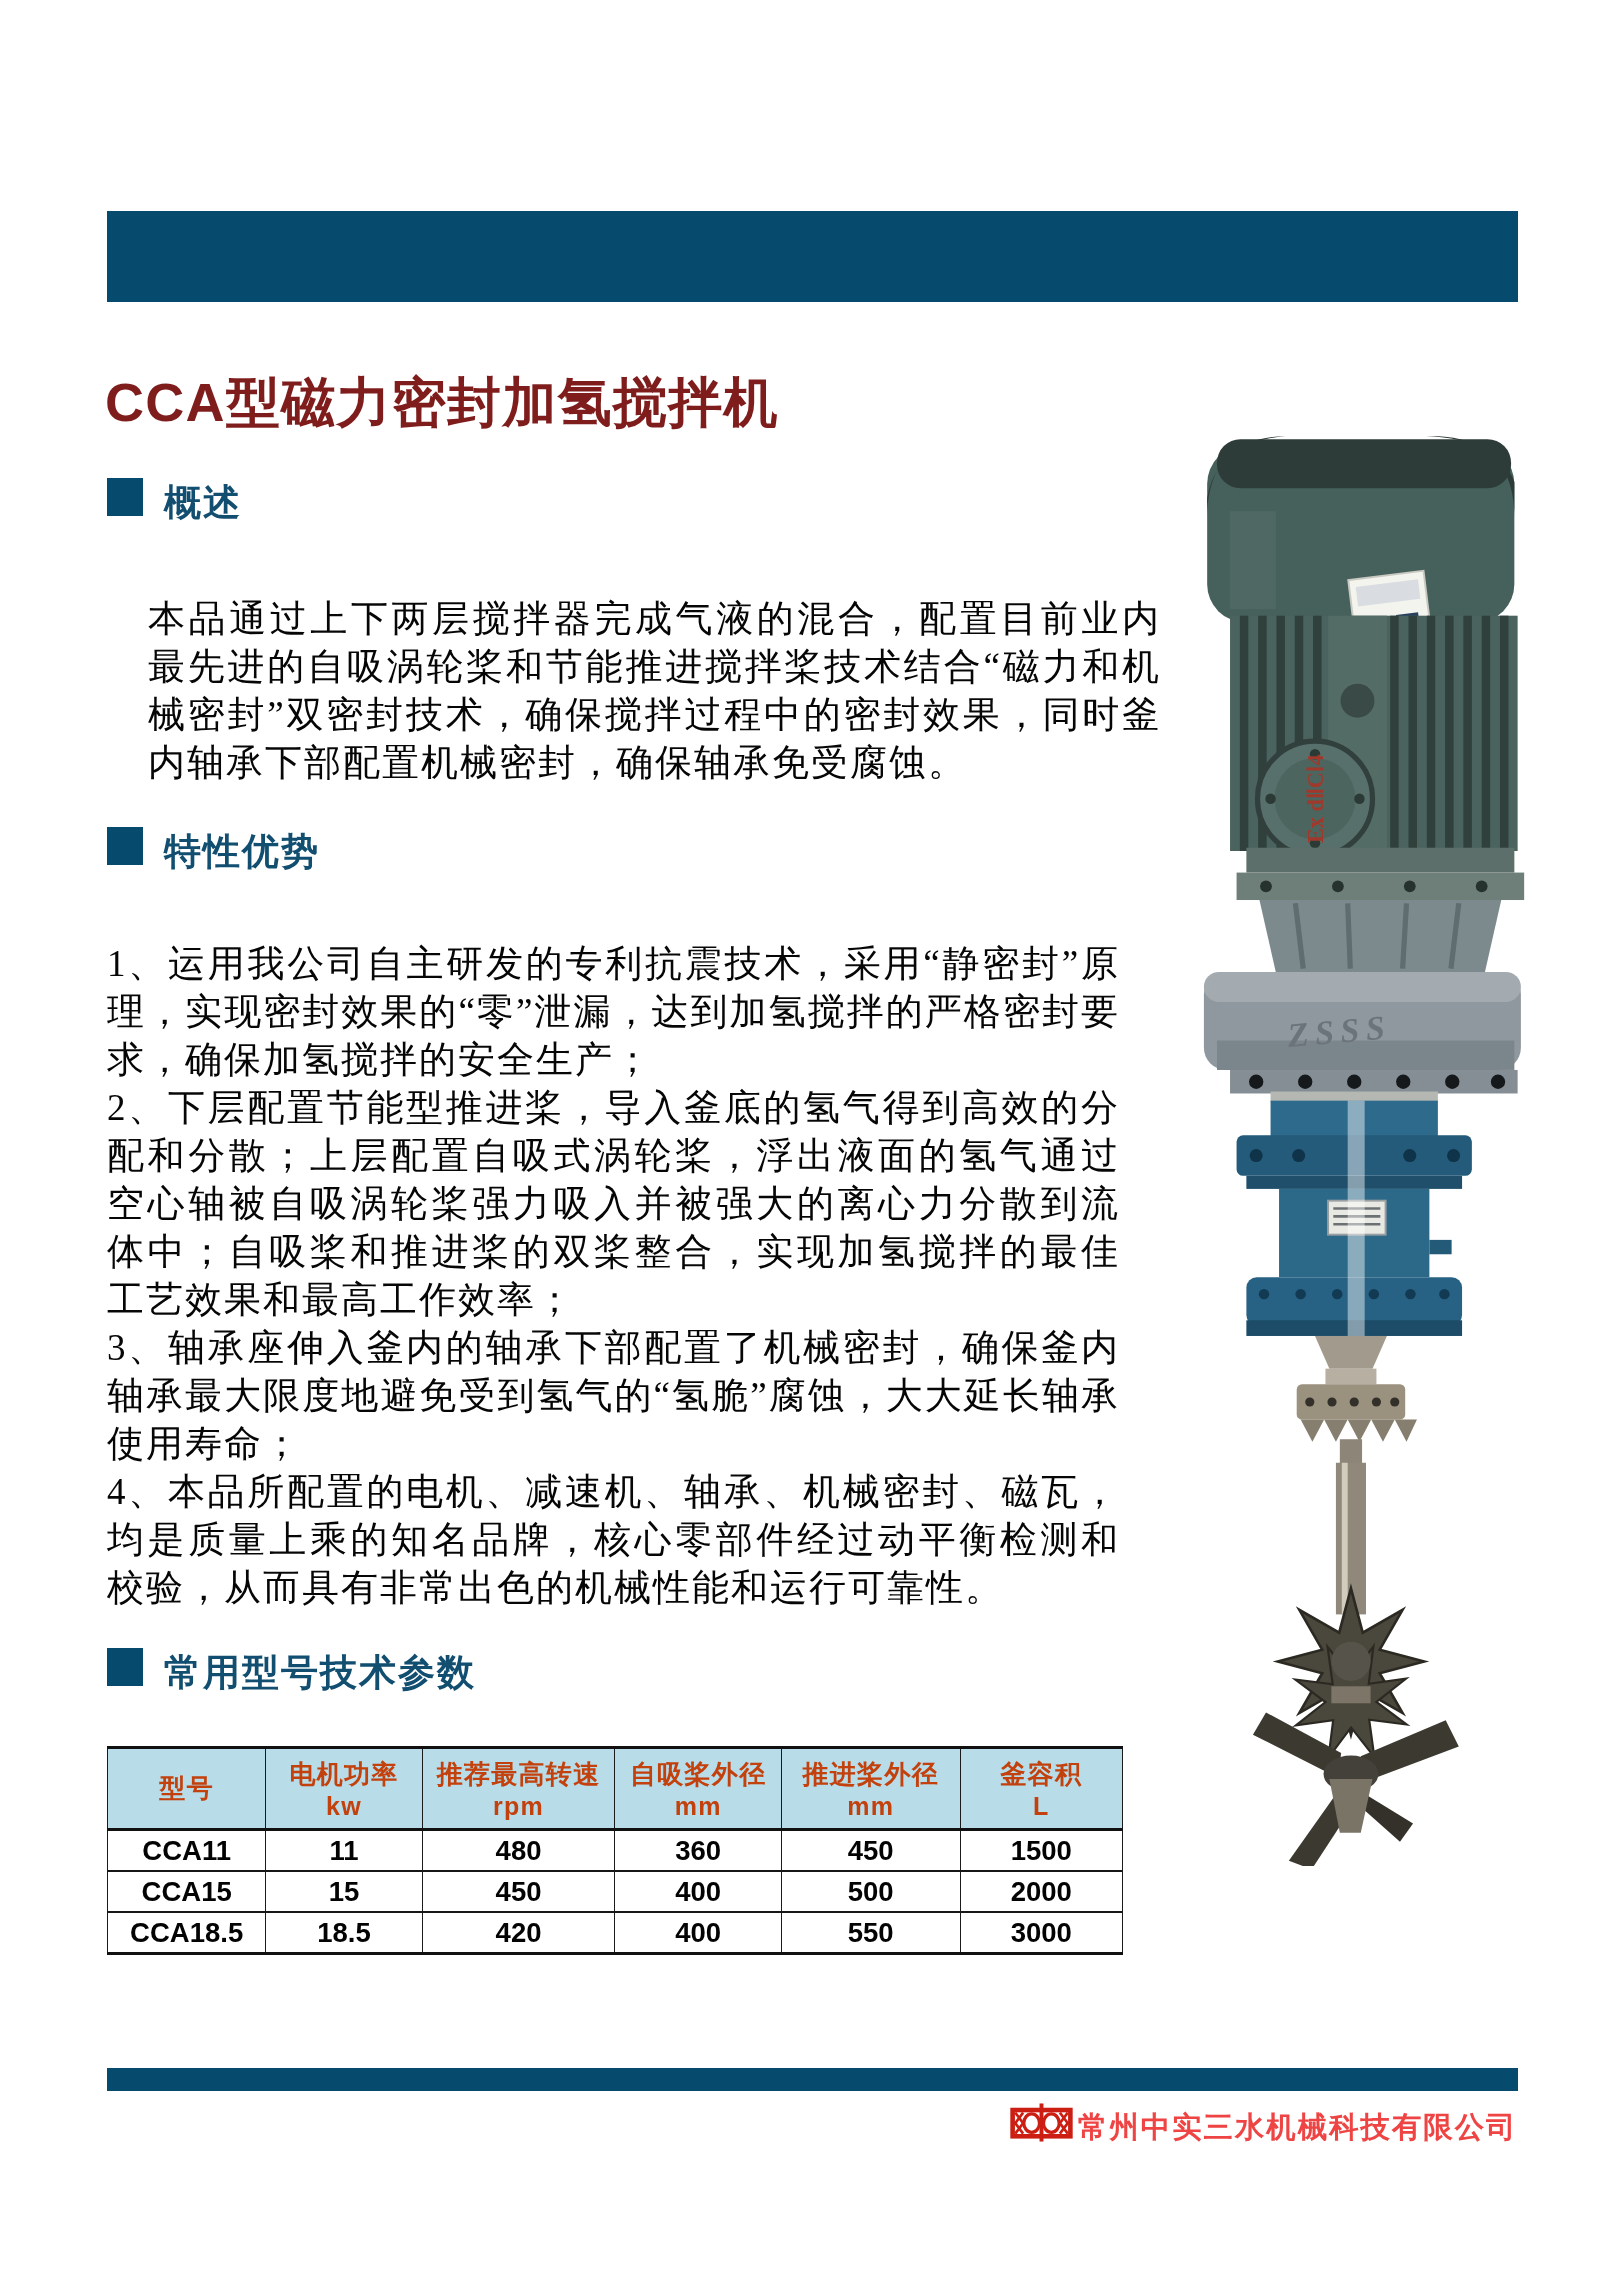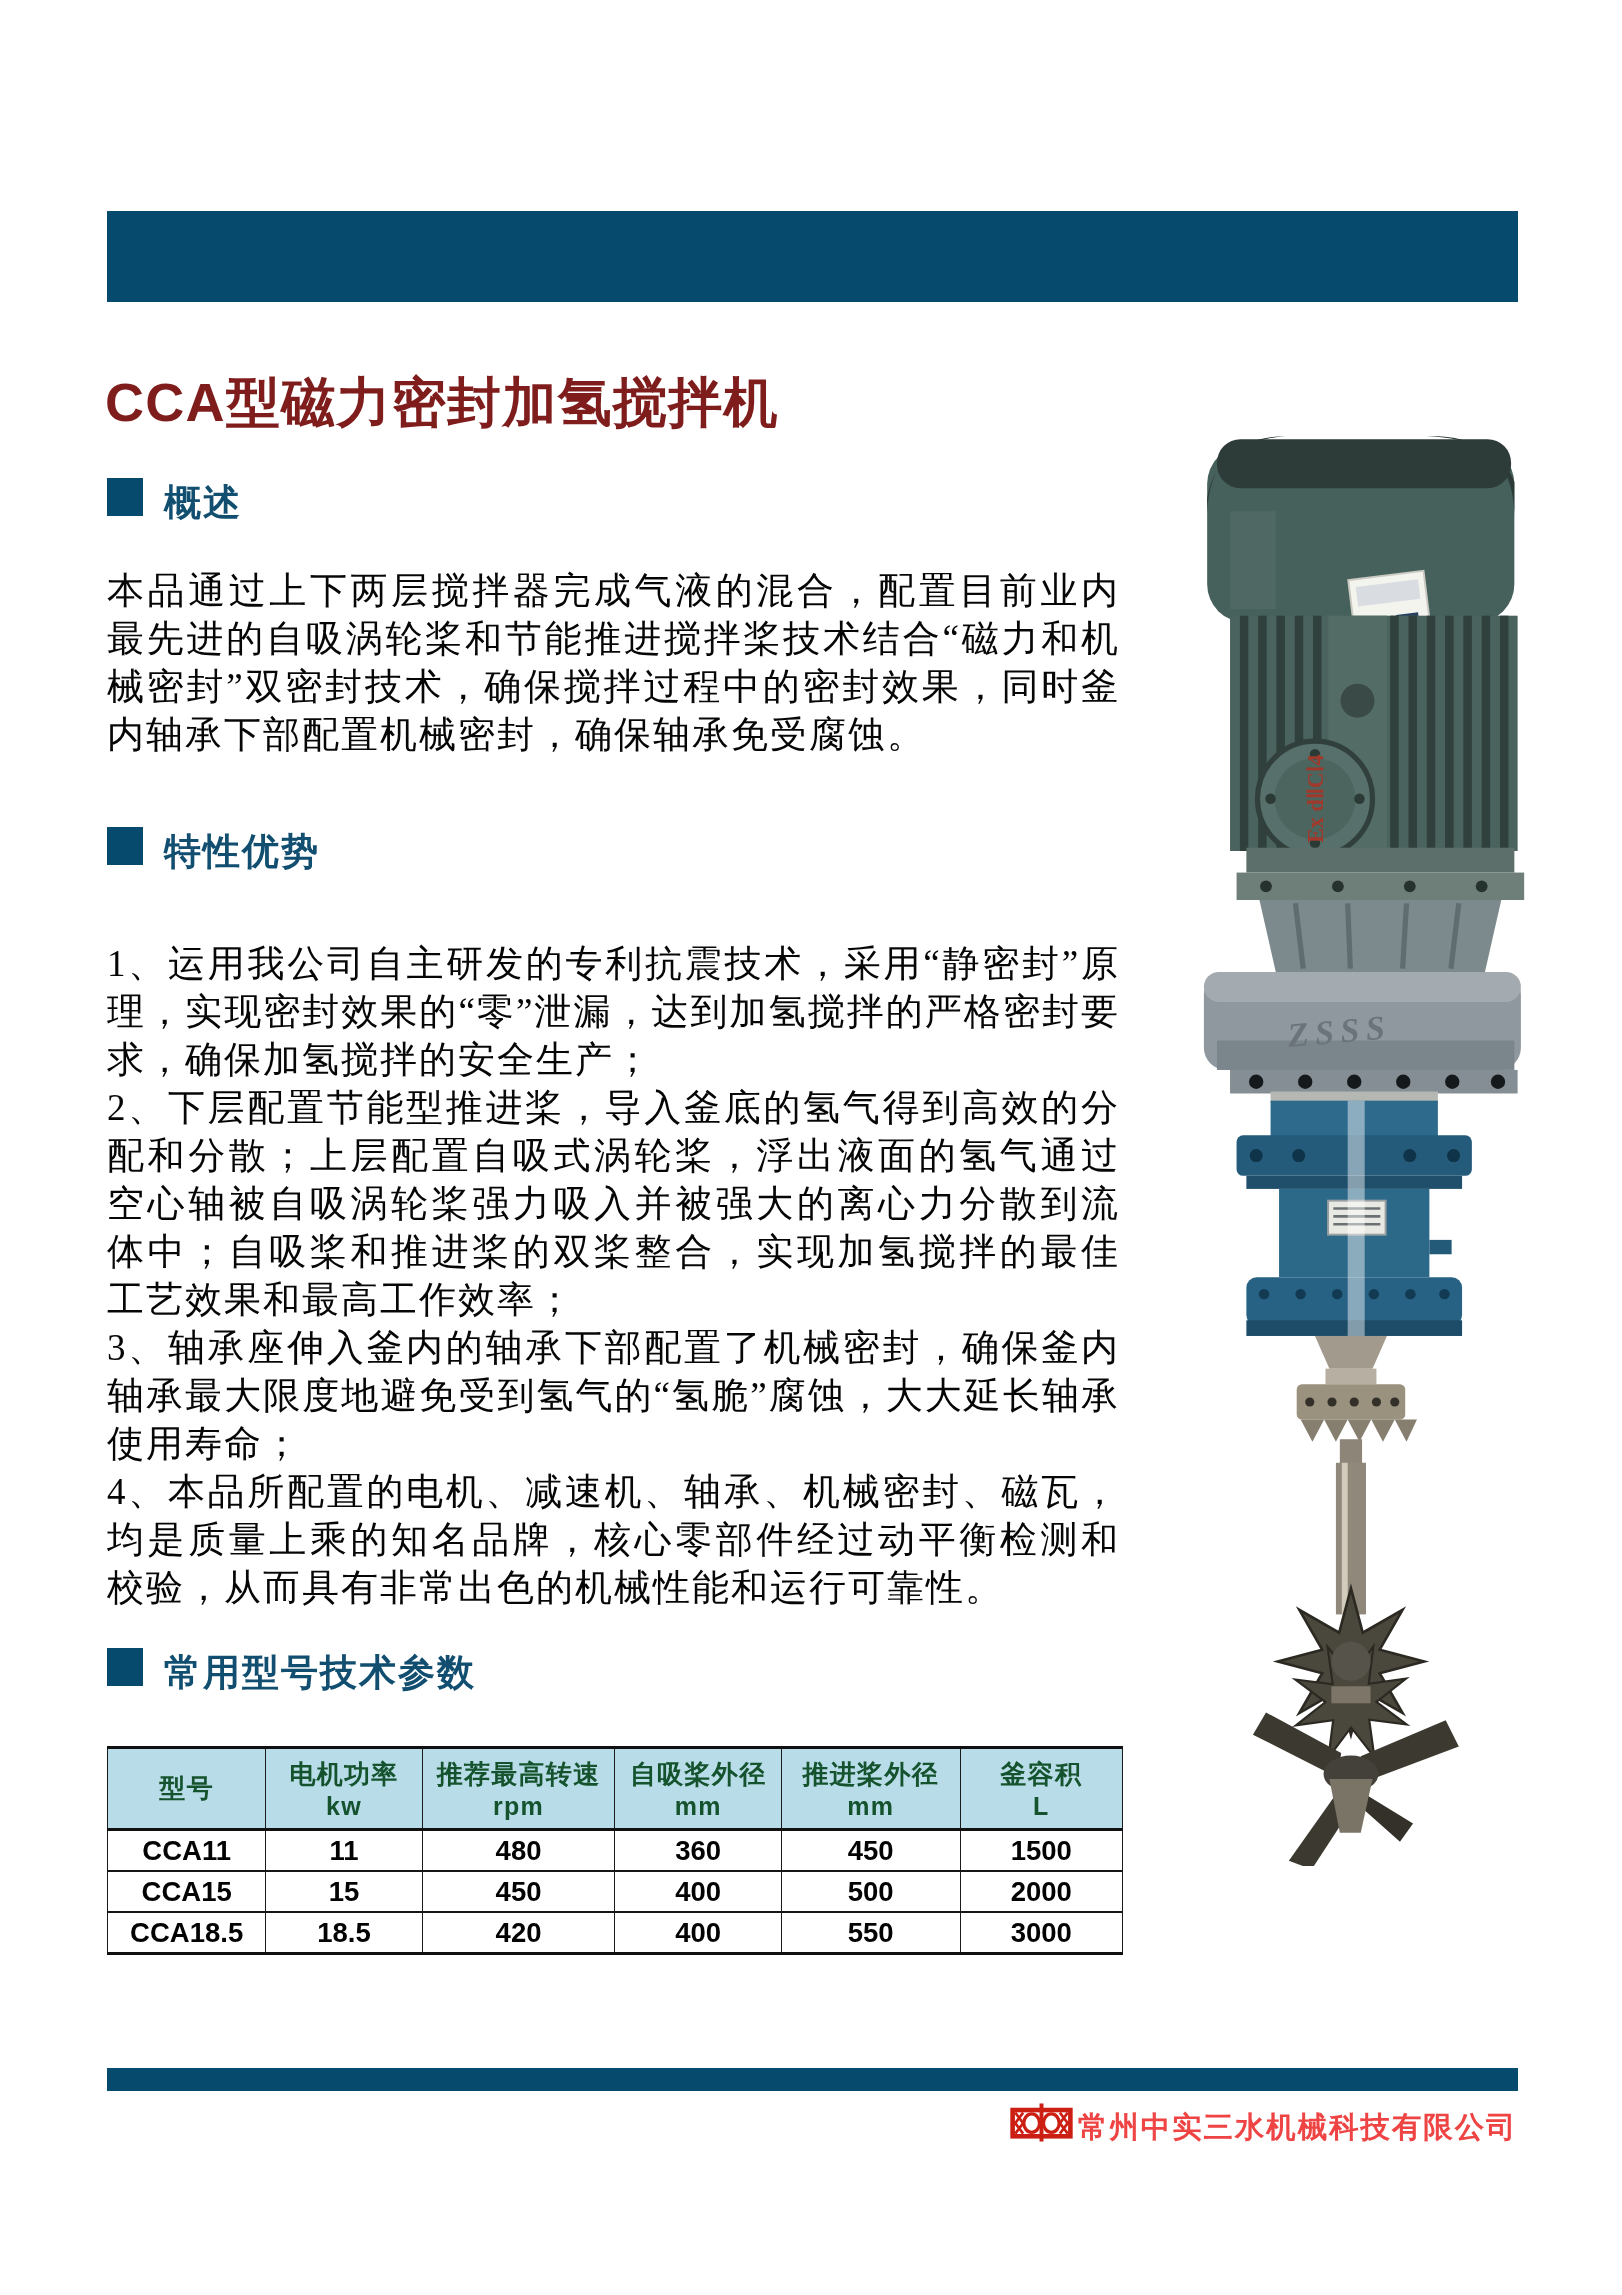--- a/index.html
+++ b/index.html
@@ -12,30 +12,30 @@
               color:#7f1d1d;letter-spacing:1.3px;white-space:nowrap;}
   .section-head{position:absolute;left:107px;display:flex;align-items:flex-start;gap:21px;}
   .section-head .bullet{width:36px;height:38px;background:#064b6e;flex:0 0 auto;}
   .section-head .label{font-size:37px;font-weight:700;color:#114e70;letter-spacing:2px;white-space:nowrap;}
   #sec-overview{top:478px;}
   #sec-features{top:827px;}
   #sec-params{top:1648px;}
   .body-col{position:absolute;left:107px;width:1013px;color:#060606;
             font-family:"Liberation Serif",serif;font-size:37px;line-height:48px;
             text-align:justify;text-justify:inter-ideograph;letter-spacing:2px;}
-  #overview-text{top:530px;}
+  #overview-text{top:558px;margin-left:41px;}
   #features-list{top:906px;margin-top:34px;}
   #features-list p{margin:0;}
   
   #param-table{position:absolute;left:107px;top:1746px;width:1016px;border-collapse:collapse;
                table-layout:fixed;}
   #param-table td,#param-table th{border-left:1.3px solid #1b1b1b;border-right:1.3px solid #1b1b1b;
                padding:0;text-align:center;vertical-align:middle;}
   #param-table thead th{background:#b9dce9;height:79px;border-top:3.3px solid #111;
-               border-bottom:3.3px solid #111;font-size:26px;font-weight:700;color:#14532d;
+               border-bottom:3.3px solid #111;font-size:26px;font-weight:700;color:#c2410c;
                font-family:"Liberation Serif",serif;letter-spacing:1.3px;}
   #param-table thead .hl2{font-family:"Liberation Sans",sans-serif;font-size:25px;}
   #param-table thead .hl2:empty{display:none;}
   #param-table tbody td{height:39px;border-top:2.6px solid #161616;font-size:27.5px;font-weight:700;
                font-family:"Liberation Sans",sans-serif;color:#030303;}
   #param-table tbody tr:last-child td{border-bottom:3.3px solid #111;}
   
   #footer-logo{position:absolute;left:1010px;top:2102px;width:63px;height:41px;}
   #footer-company{position:absolute;left:1078px;top:2108px;font-size:29.4px;font-weight:700;
                color:#ef4444;font-family:Liberation Serif, serif;letter-spacing:2px;white-space:nowrap;}

